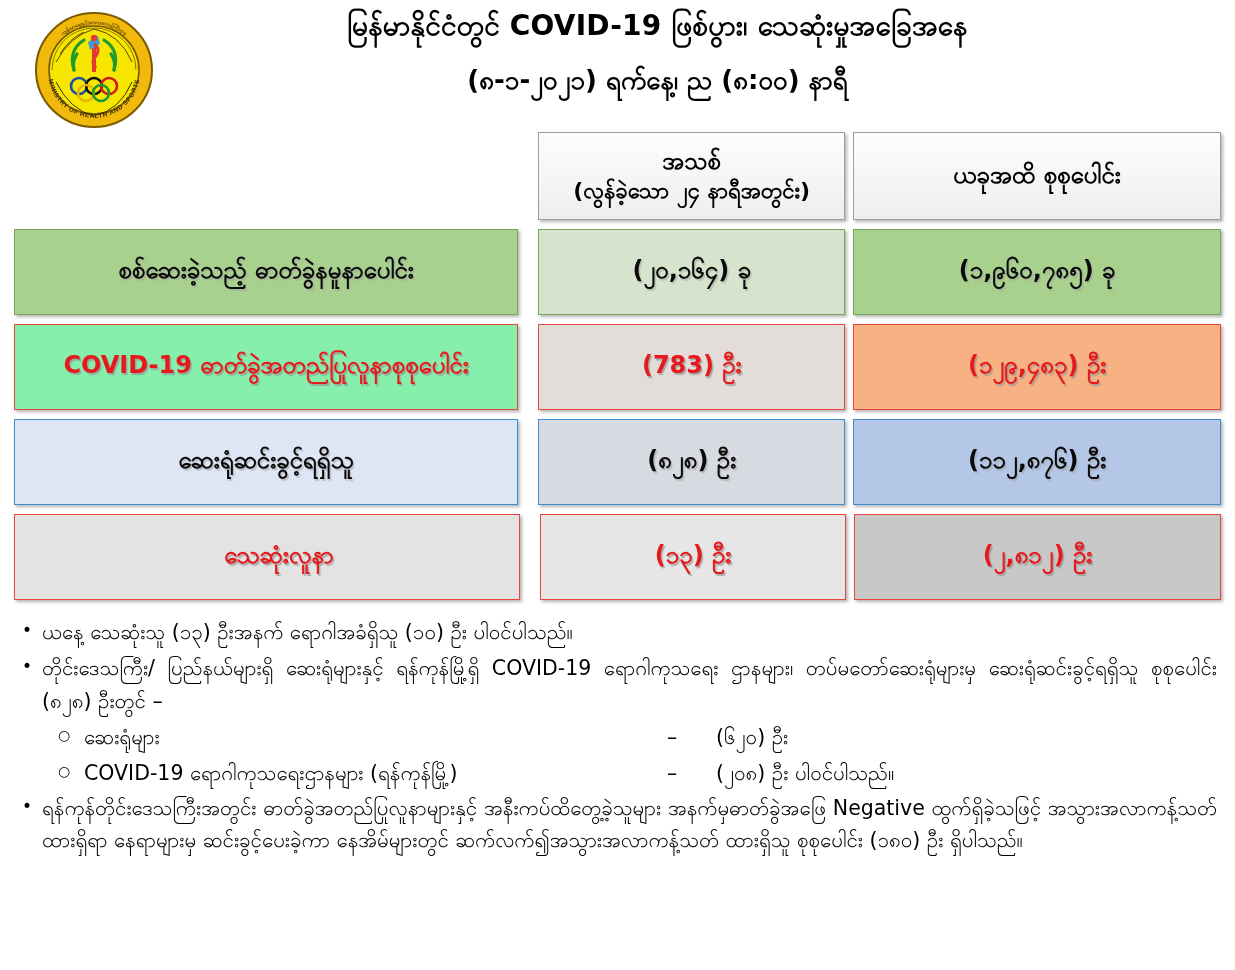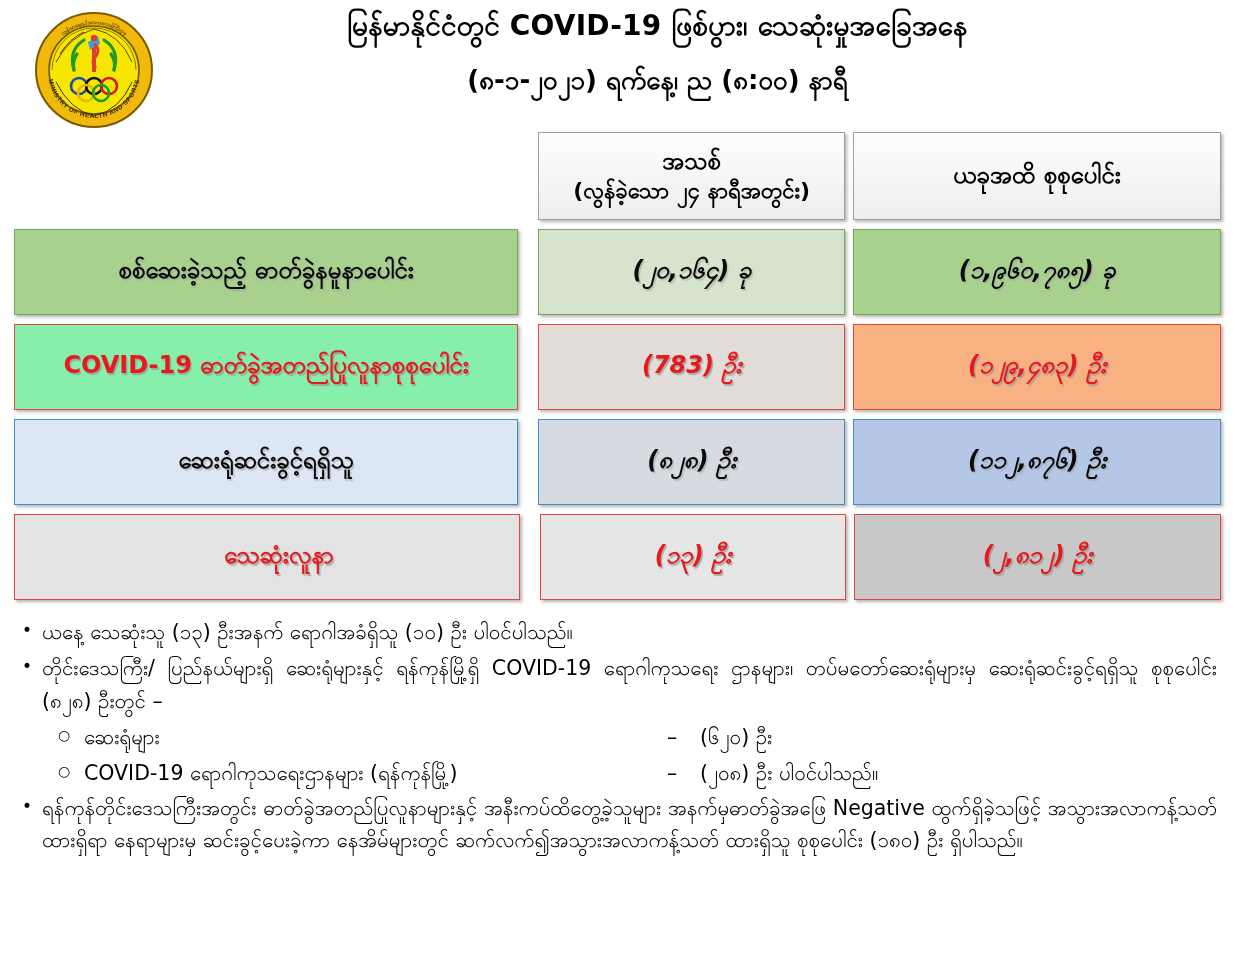--- a/index.html
+++ b/index.html
@@ -101,21 +101,21 @@
   .gray-pale    { background: #e6e6e6; border: 1px solid #e8453c; }
 
   .txt-red {
     color: #e8191c;
     text-shadow: 1.5px 1.5px 1px rgba(150,150,150,0.75);
   }
   .txt-black {
     color: #0a0a0a;
     text-shadow: 1.5px 1.5px 1px rgba(160,160,160,0.55);
   }
-  .cell .val { padding: 0 6px; font-style: italic; }
+  .cell .val { padding: 0 6px; }
   .cell .lbl { padding: 0 10px; }
 
   
   .notes {
     margin: 16px 18px 0 18px;
     font-size: 20.5px;
     line-height: 1.58;
   }
   .bullet-row {
     display: flex;
@@ -143,21 +143,21 @@
     align-items: flex-start;
     margin-bottom: 3px;
   }
   .sub-mark {
     width: 26px; flex: 0 0 26px;
     font-size: 14px;
     line-height: 2.1;
   }
   .sub-name { width: 560px; flex: 0 0 560px; }
   .sub-dash { width: 56px; flex: 0 0 56px; text-align: center; }
-  .sub-val  { flex: 1; }
+  .sub-val  { flex: 1; margin-left: 16px; }
   .nowrap { white-space: nowrap; }
 </style>
 </head>
 <body>
 
 <div class="header">
 
   <div class="logo">
     <svg viewBox="0 0 128 124" width="128" height="124" aria-hidden="true">
       <ellipse cx="64" cy="62" rx="58" ry="57" fill="#f0b90b" stroke="#7a5a00" stroke-width="2"></ellipse>

